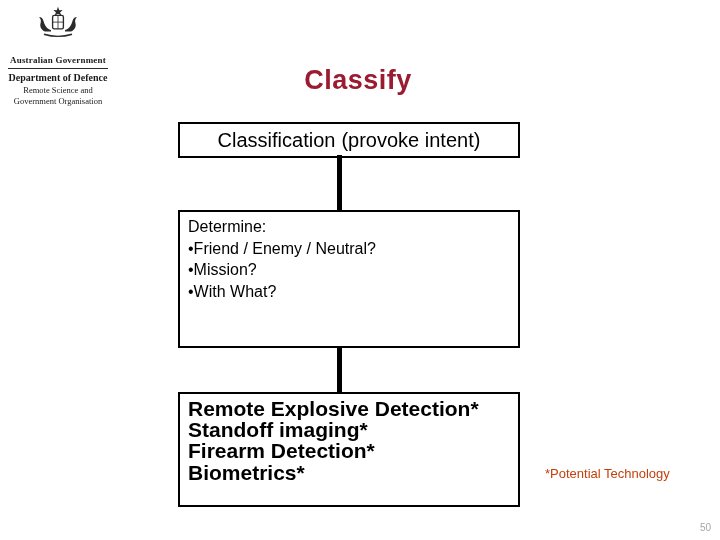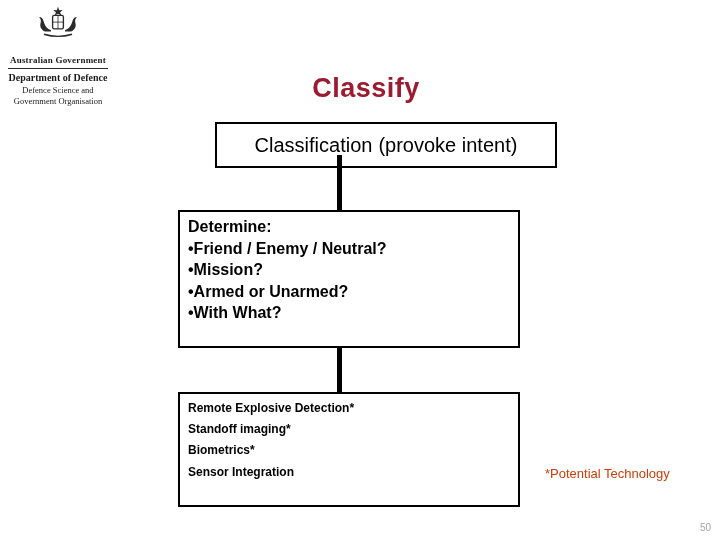--- a/index.html
+++ b/index.html
@@ -29,52 +29,51 @@
   .logo-rule {
     border: none; border-top: 1px solid #2a2a2a;
     margin: 3px 2px 3px 2px;
   }
   .logo-dept { font-weight: bold; font-size: 10px; }
   .logo-org  { font-size: 8.5px; line-height: 1.25; margin-top: 2px; }
 
   
   .title {
     position: absolute; left: 0; top: 57px; width: 700px;
-    margin: 16px; text-align: center;
+    margin: 8px; text-align: center;
     font-size: 27px; font-weight: bold;
     letter-spacing: 0.5px;
   }
 
   
   .box {
     position: absolute;
     background: #ffffff;
     border: 2px solid #000000;
     box-sizing: border-box;
     color: #000000;
   }
   .box-classification {
-    left: 178px; top: 122px; width: 342px; height: 46px;
+    left: 178px; top: 122px; width: 342px; height: 36px;
     display: flex; align-items: center; justify-content: center;
     white-space: nowrap;
-    margin-left: 37px;
   }
   .box-classification .main { font-size: 20px; }
   .box-classification .sub  { font-size: 20px; margin-left: 6px; }
 
   .box-determine {
     left: 178px; top: 210px; width: 342px; height: 138px;
     padding: 4px 6px 0 8px;
-    font-weight: bold; font-size: 16px; line-height: 21.6px;
+    font-weight: normal; font-size: 16px; line-height: 21.6px;
     white-space: nowrap;
   }
   .box-technology {
     left: 178px; top: 392px; width: 342px; height: 115px;
     padding: 4px 6px 0 8px;
-    font-weight: bold; font-size: 12px; line-height: 21.2px;
+    font-weight: bold; font-size: 21px; line-height: 21.2px;
     white-space: nowrap;
   }
 
   
   .connector {
     position: absolute; left: 337px; width: 5px; background: #000000;
   }
   .connector-1 { top: 155px; height: 56px; }
   .connector-2 { top: 347px; height: 46px; }
 
@@ -105,48 +104,47 @@
       <path d="M37,44 C29,42 25,35 23,27 C22,22.5 19,20.5 15,20 C17.5,23 19,26 18,30 C15.5,37 19,44 26,47 L37,47 Z" fill="#2a2a2a"></path>
 
       <path d="M63,44 C71,42 75,35 77,27 C78,22.5 81,20.5 85,20 C82.5,23 81,26 82,30 C84.5,37 81,44 74,47 L63,47 Z" fill="#2a2a2a"></path>
 
       <path d="M24,52 Q50,60 76,52" fill="none" stroke="#2a2a2a" stroke-width="2.5"></path>
     </svg>
     <div class="logo-gov">Australian Government</div>
     <hr class="logo-rule">
     <div class="logo-dept">Department of Defence</div>
     <div class="logo-org">
-      <div>Defence Science and</div>
+      <div>Remote Science and</div>
       <div>Government Organisation</div>
     </div>
   </div>
 
   <h1 class="title" id="slide-title" style="color: rgb(155, 27, 48);">Classify</h1>
 
   <div class="box box-classification">
     <span class="main">Classification</span>
     <span class="sub">(provoke intent)</span>
   </div>
 
   <div class="connector connector-1"></div>
 
   <div class="box box-determine">
     <div>Determine:</div>
     <div>•Friend / Enemy / Neutral?</div>
     <div>•Mission?</div>
-    <div>•Armed or Unarmed?</div>
     <div>•With What?</div>
   </div>
 
   <div class="connector connector-2"></div>
 
   <div class="box box-technology">
     <div>Remote Explosive Detection*</div>
     <div>Standoff imaging*</div>
+    <div>Firearm Detection*</div>
     <div>Biometrics*</div>
-    <div>Sensor Integration</div>
   </div>
 
   <div class="footnote">*Potential Technology</div>
 
   <div class="page-number">50</div>
 
 </div>
 
 </body></html>

